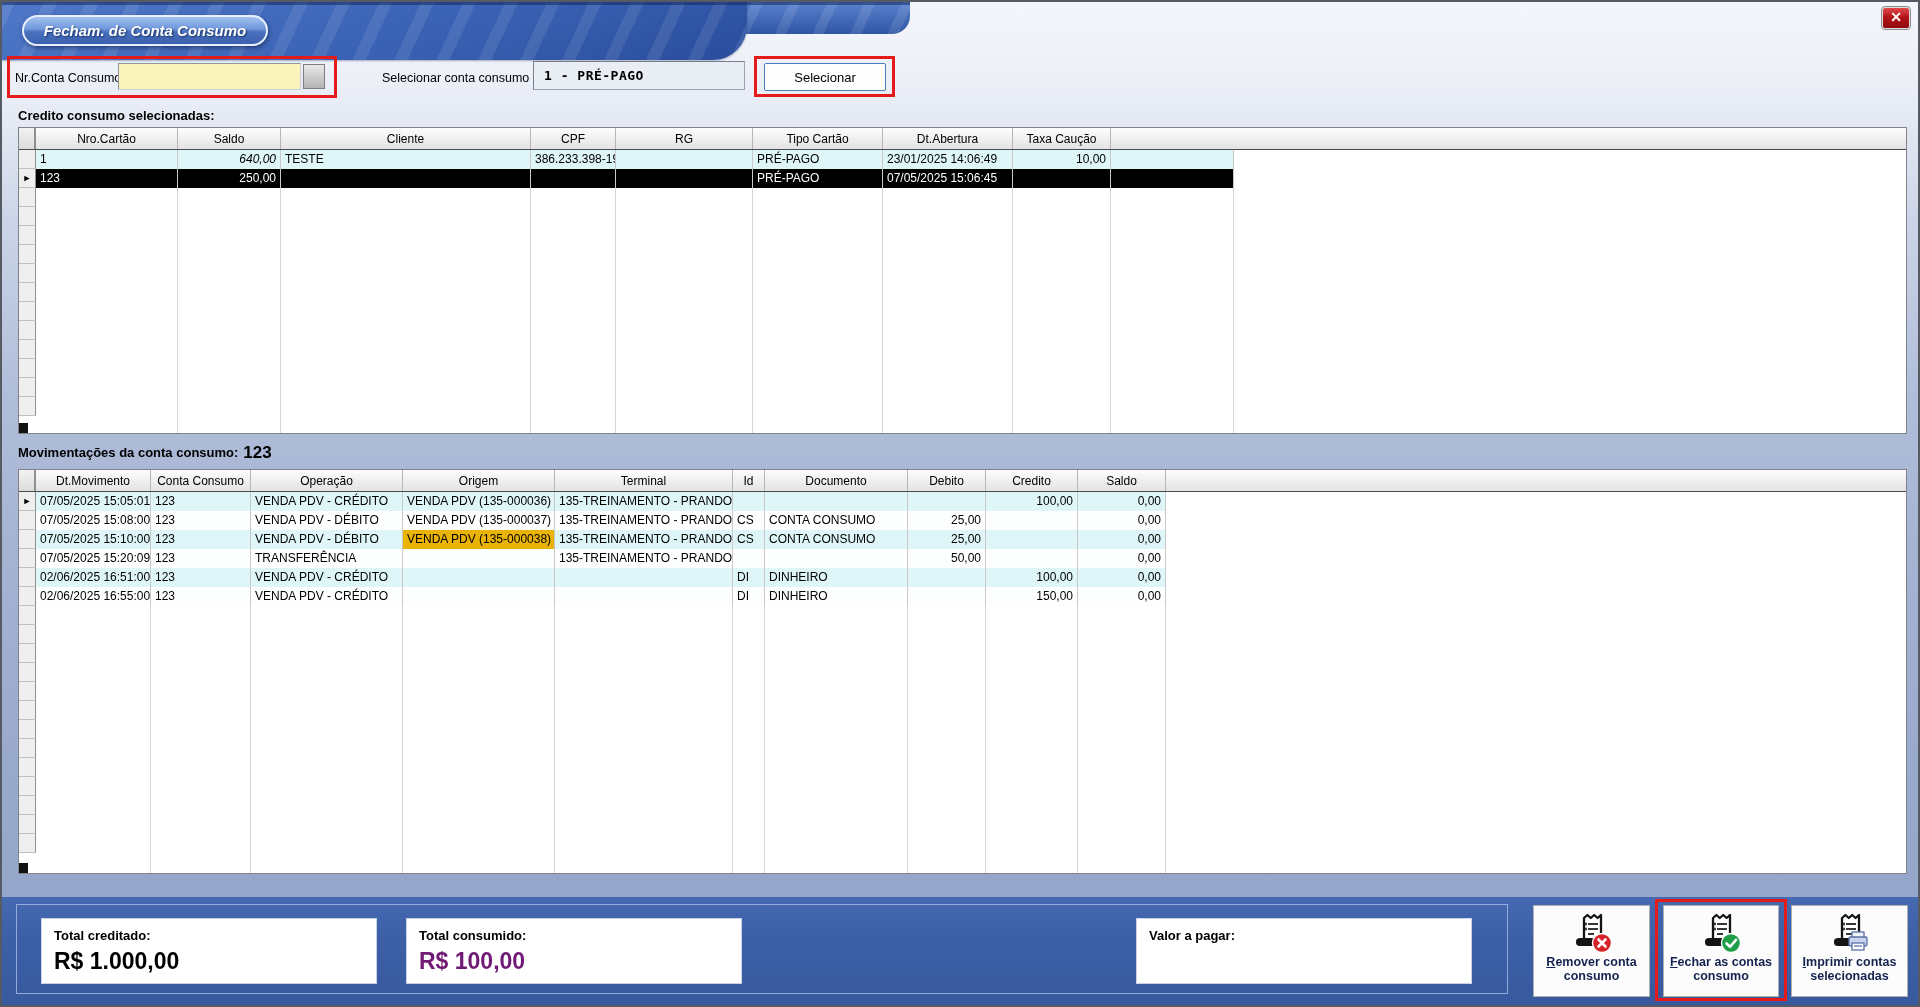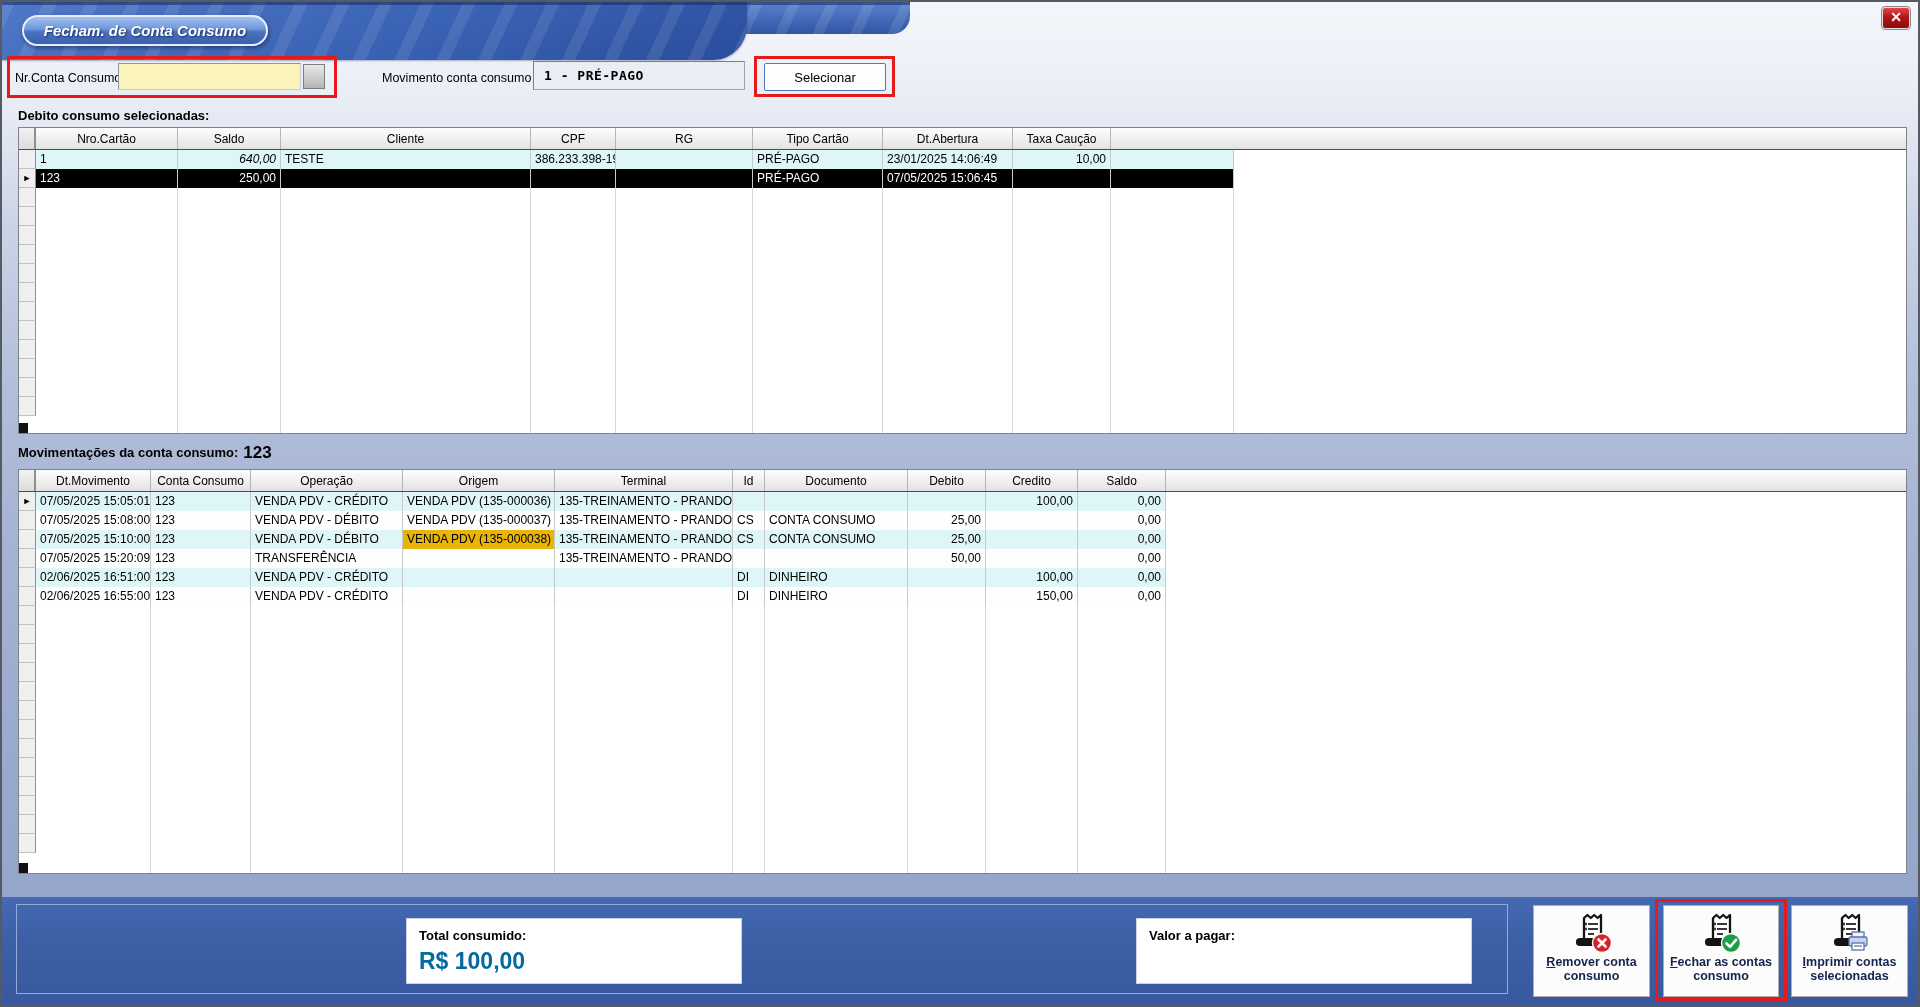--- a/index.html
+++ b/index.html
@@ -99,28 +99,28 @@
     <span>Fecham. de Conta Consumo</span>
   </div>
   <div class="close-btn">
     <span>✕</span>
   </div>
 
   <div class="red-frame" id="frame-account" style="border-color: rgb(229, 26, 26);"></div>
   <span class="form-label" id="nr-label">Nr.Conta Consumo</span>
   <input class="yellow-input" value="" style="">
   <div class="lookup-btn"></div>
-  <span class="form-label" id="cat-label">Movimento conta consumo</span>
+  <span class="form-label" id="cat-label">Selecionar conta consumo</span>
   <div class="cat-field">
     <span>1 - PRÉ-PAGO</span>
   </div>
   <div class="red-frame" id="frame-select" style="border-color: rgb(229, 26, 26);"></div>
   <button class="select-btn">Selecionar</button>
 
-  <div class="section-label" id="label-accounts">Debito consumo selecionadas:</div>
+  <div class="section-label" id="label-accounts">Credito consumo selecionadas:</div>
   <div class="grid" id="grid1">
       <div class="grid-header">
         <div class="gh-cell gh-ind" style="width: 17px;"></div>
         <div class="gh-cell" style="width: 142px;">Nro.Cartão</div>
         <div class="gh-cell" style="width: 103px;">Saldo</div>
         <div class="gh-cell" style="width: 250px;">Cliente</div>
         <div class="gh-cell" style="width: 85px;">CPF</div>
         <div class="gh-cell" style="width: 137px;">RG</div>
         <div class="gh-cell" style="width: 130px;">Tipo Cartão</div>
         <div class="gh-cell" style="width: 130px;">Dt.Abertura</div>
@@ -296,23 +296,27 @@
           <div class="g-cell" style="width: 78px; background: rgb(253, 254, 254); text-align: right;"></div>
           <div class="g-cell" style="width: 92px; background: rgb(253, 254, 254); text-align: right;">150,00</div>
           <div class="g-cell" style="width: 88px; background: rgb(253, 254, 254); text-align: right;">0,00</div>
         </div>
         <div class="grid-chip"></div>
       </div>
     </div>
 
   <div class="bottom-panel">
     <div class="totals-frame" id="totals-frame">
+        <div class="total-box" style="left: 24px;">
+          <div class="tb-label">Total creditado:</div>
+          <div class="tb-value" style="color: rgb(0, 0, 0);">R$ 1.000,00</div>
+        </div>
         <div class="total-box" style="left: 389px;">
           <div class="tb-label">Total consumido:</div>
-          <div class="tb-value" style="color: #0369a1;">R$ 100,00</div>
+          <div class="tb-value" style="color: #701a75;">R$ 100,00</div>
         </div>
         <div class="total-box" style="left: 1119px;">
           <div class="tb-label">Valor a pagar:</div>
         </div>
       </div>
     <div id="buttons-zone">
         <div class="action-btn" style="left: 1531px; width: 117px;">
           <svg width="44" height="44" viewBox="0 0 44 44">
             <g stroke="#141414" stroke-width="2.3" stroke-linejoin="round" fill="#fff">
               <path d="M14 7 l3.4 -3 3.4 3 3.4 -3 3.4 3 3.4 -3 0 25 -17 0 z"></path>

